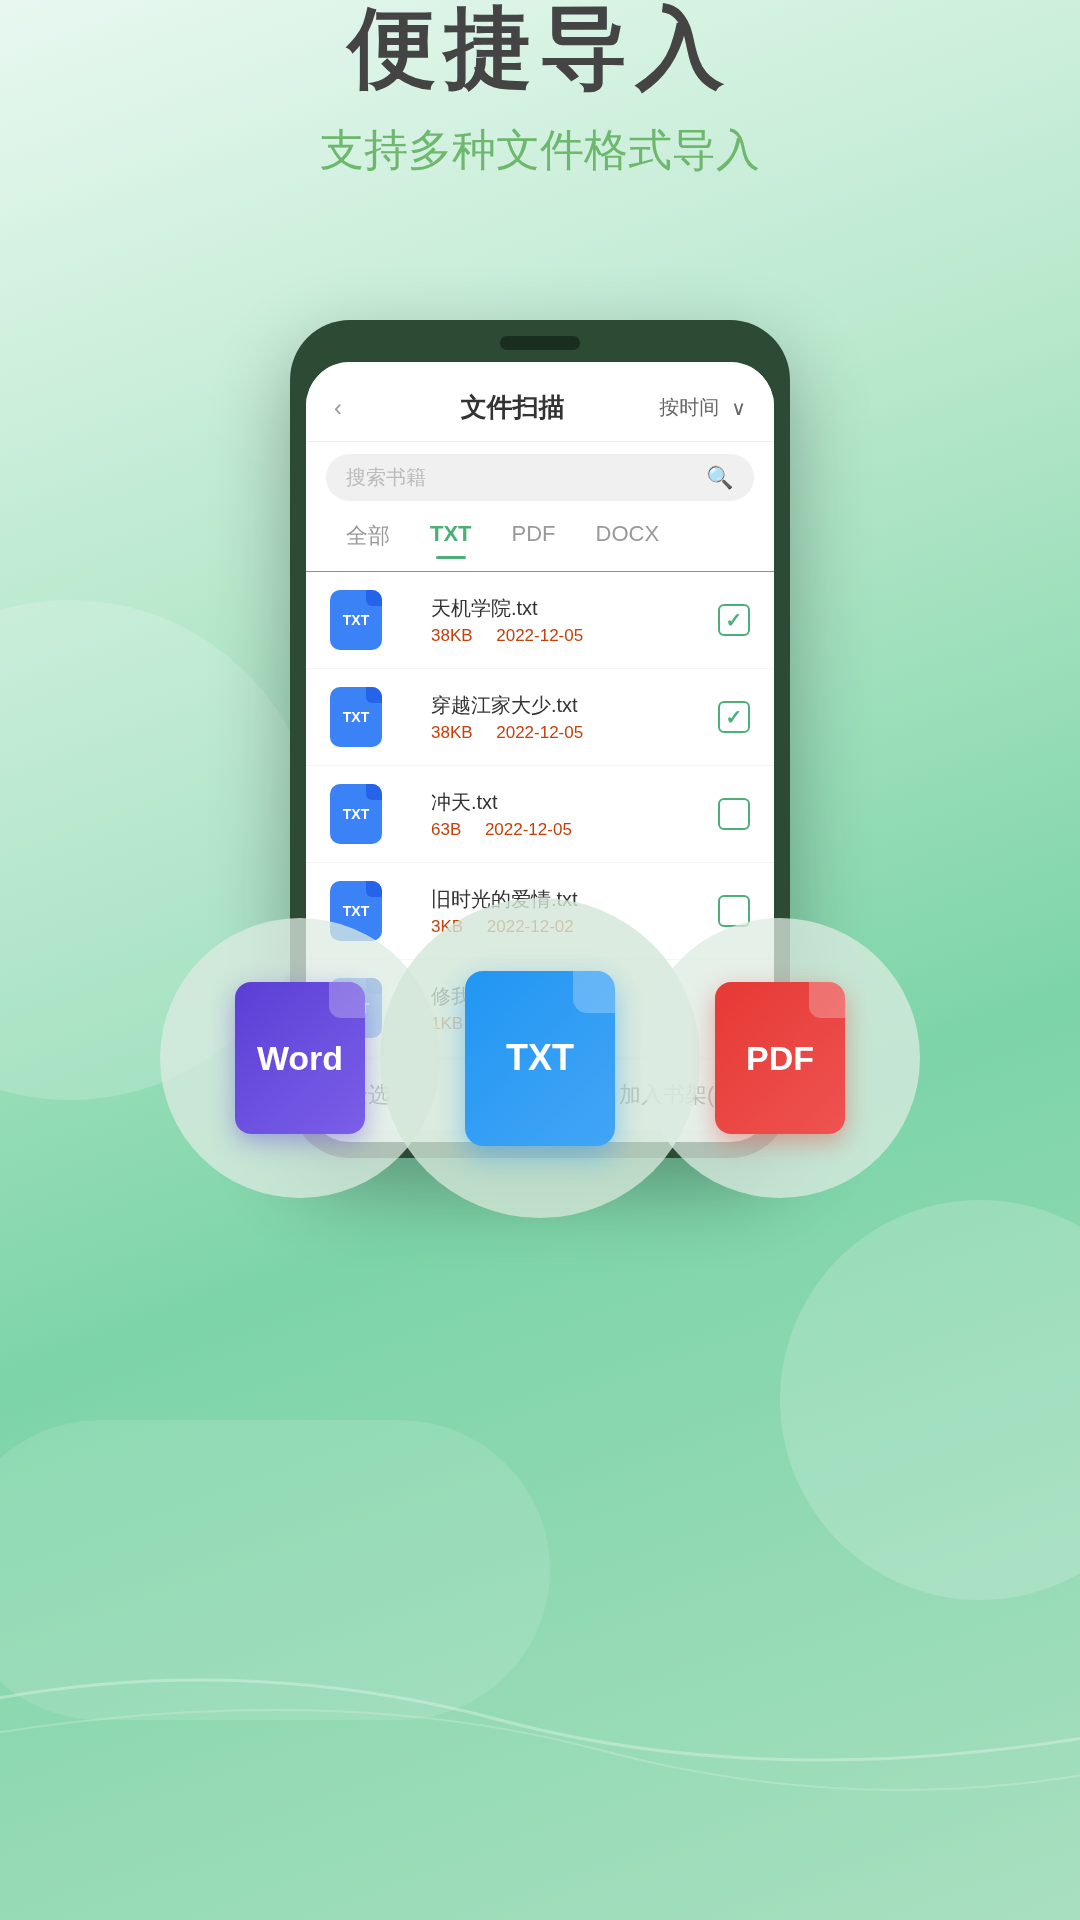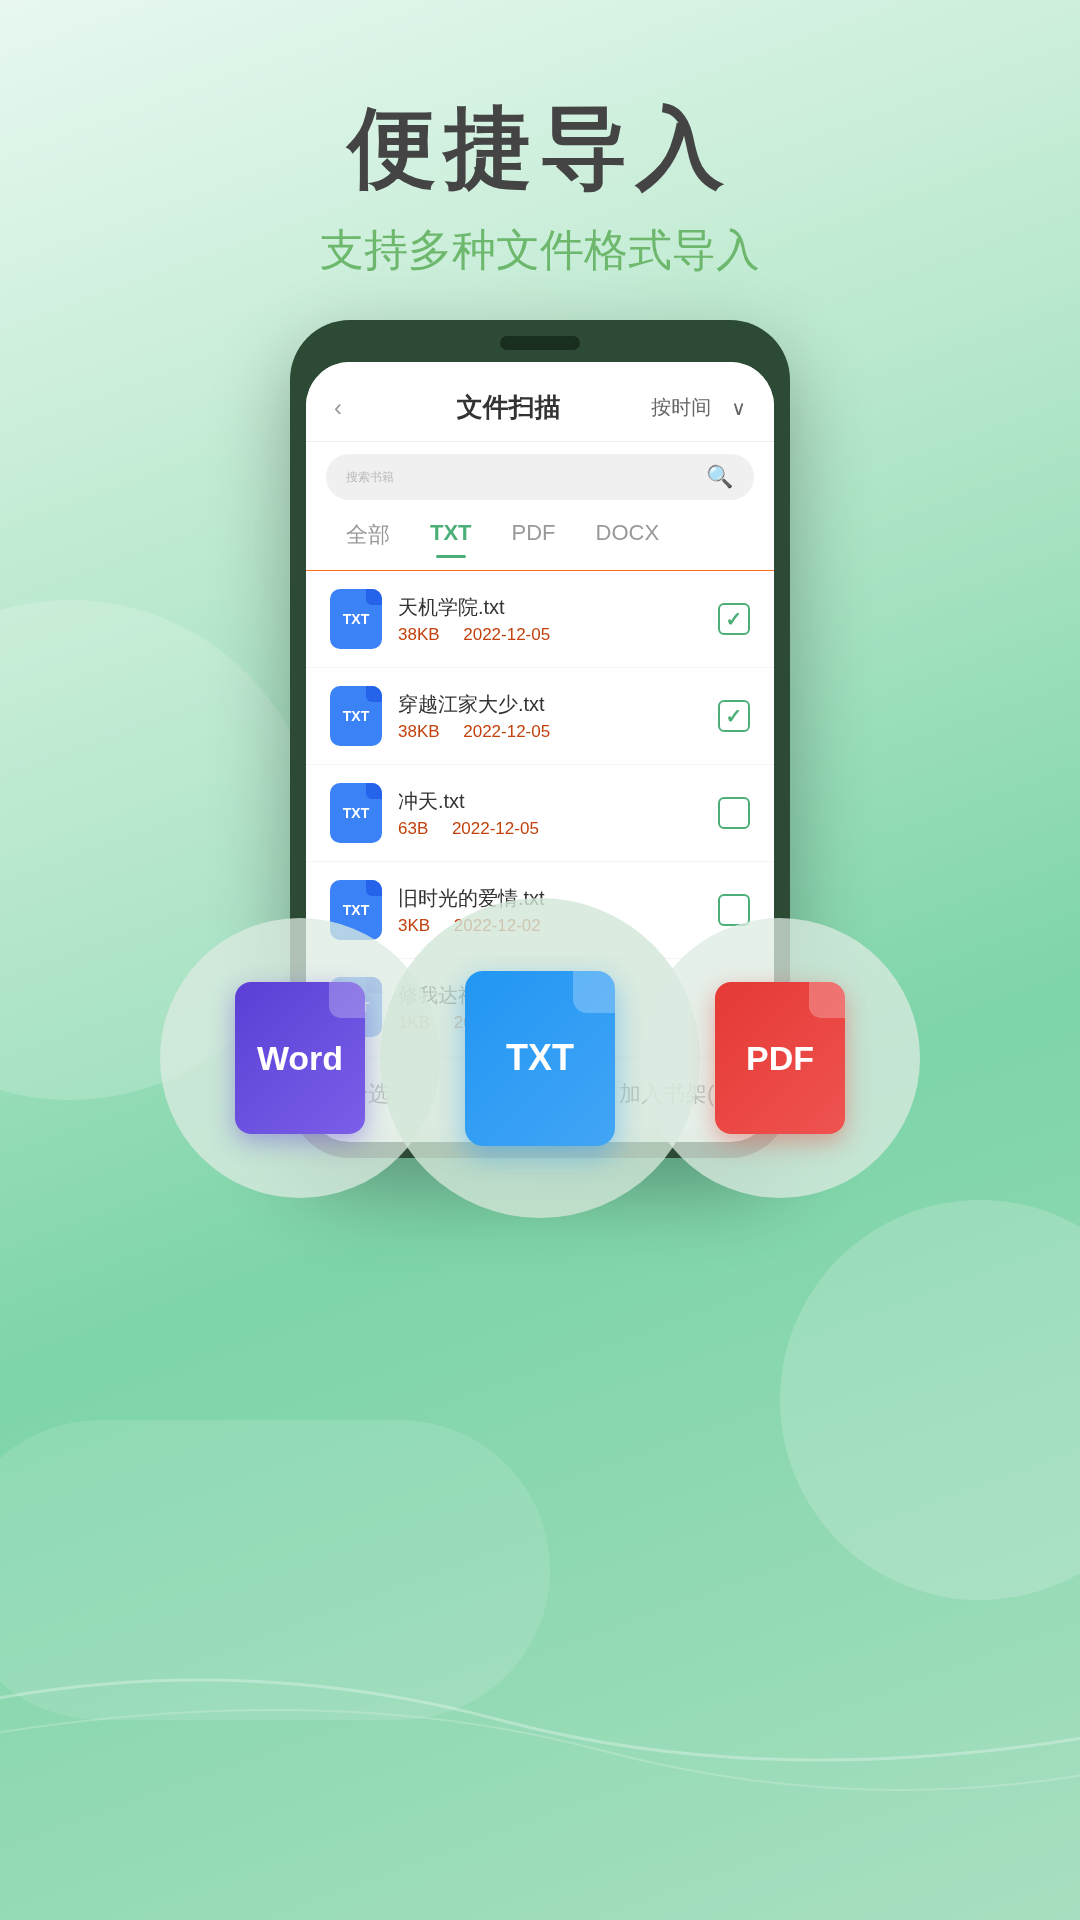--- a/index.html
+++ b/index.html
@@ -19,21 +19,20 @@
       border-radius: 50%;
       background: rgba(255,255,255,0.18);
     }
     .bg-blob-1 { width: 500px; height: 500px; top: 600px; left: -180px; }
     .bg-blob-2 { width: 400px; height: 400px; top: 1200px; right: -100px; }
     .bg-blob-3 { width: 600px; height: 300px; bottom: 200px; left: -50px; background: rgba(255,255,255,0.12); border-radius: 300px; }
 
     
     .header-area {
       text-align: center;
-      padding-top: 100px;
       padding-bottom: 60px;
       position: relative;
       z-index: 2;
     }
     .main-title {
       font-size: 88px;
       font-weight: 700;
       color: #444;
       letter-spacing: 8px;
       line-height: 1.1;
@@ -93,39 +92,39 @@
     .app-title-text {
       font-size: 26px;
       font-weight: 700;
       color: #333;
     }
     .sort-btn {
       font-size: 20px;
       color: #666;
       display: flex;
       align-items: center;
-      gap: 20px;
+      gap: 12px;
     }
 
     
     .search-bar {
       background: #fff;
       padding: 12px 20px;
     }
     .search-input-wrap {
       background: #f0f0f0;
       border-radius: 24px;
       padding: 10px 20px;
       display: flex;
       align-items: center;
       gap: 8px;
     }
     .search-placeholder {
       color: #bbb;
-      font-size: 12px;
+      font-size: 20px;
       flex: 1;
     }
     .search-icon-wrap {
       color: #aaa;
       font-size: 22px;
     }
 
     
     .tabs-row {
       background: #fff;
@@ -187,20 +186,21 @@
       top: 0;
       right: 0;
       width: 16px;
       height: 16px;
       background: #2563eb;
       border-radius: 0 10px 0 6px;
     }
     .file-info {
       flex: 1;
       min-width: 0;
+      margin-left: 33px;
     }
     .file-name {
       font-size: 20px;
       color: #333;
       font-weight: 500;
       white-space: nowrap;
       overflow: hidden;
       text-overflow: ellipsis;
     }
     .file-meta {

